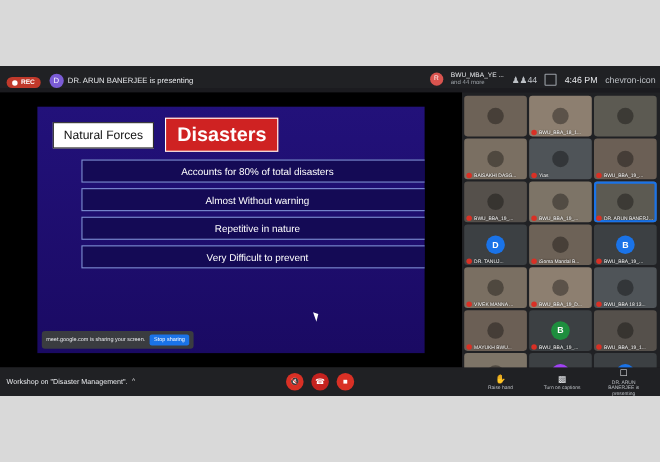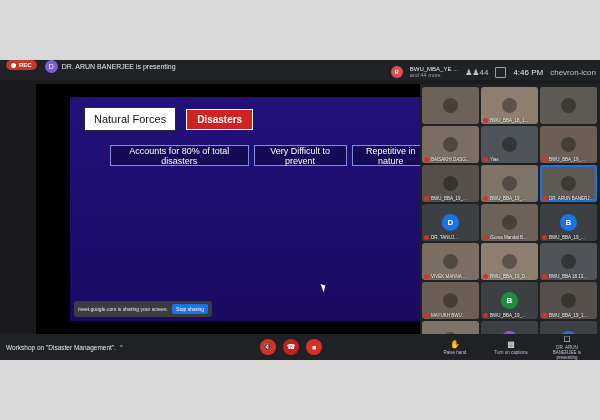--- a/index.html
+++ b/index.html
@@ -26,21 +26,21 @@
     overflow: hidden;
   }
   
   .topbar {
     position: absolute;
     left: 0; top: 0;
     width: 600px;
     height: 20px;
     background: #202124;
     display: flex;
-    align-items: flex-start;
+    align-items: flex-end;
   }
   .rec-pill {
     display: flex;
     align-items: center;
     gap: 3px;
     background: #c0392b;
     color: #fff;
     font-size: 6px;
     font-weight: bold;
     border-radius: 8px;
@@ -123,21 +123,20 @@
   .stage {
     position: absolute;
     left: 0;
     top: 24px;
     width: 420px;
     height: 250px;
     background: #000;
     display: flex;
     align-items: center;
     justify-content: center;
-    margin-left: 36px;
   }
   .slide {
     position: relative;
     width: 352px;
     height: 224px;
     background: #1c0f6b;
     background: linear-gradient(#22117a, #1a0a63);
     overflow: hidden;
   }
   .slide-head {
@@ -152,33 +151,33 @@
     background: #fff;
     color: #111;
     font-size: 11px;
     padding: 5px 9px;
     border: 1px solid #2b2b2b;
     white-space: nowrap;
   }
   .slide-head .ds {
     background: #cf2222;
     color: #fff;
-    font-size: 10px;
+    font-size: 18px;
     font-weight: bold;
     padding: 4px 10px;
     border: 1px solid #fff;
     white-space: nowrap;
   }
   .bullets {
     position: absolute;
     top: 48px;
     left: 16px;
     width: 320px;
     display: flex;
-    flex-direction: row;
+    flex-direction: column;
     gap: 5px;
     padding-left: 24px;
   }
   .bullet {
     height: 19px;
     background: #140a55;
     border: 1px solid #7f8fd8;
     color: #fff;
     font-size: 9px;
     display: flex;
@@ -394,22 +393,23 @@
     </div>
 
     <div class="stage">
       <div class="slide">
         <div class="slide-head">
           <div class="nf">Natural Forces</div>
           <div class="ds">Disasters</div>
         </div>
         <div class="bullets">
           <div class="bullet">Accounts for 80% of total disasters</div>
+          <div class="bullet">Almost Without warning</div>
+          <div class="bullet">Repetitive in nature</div>
           <div class="bullet">Very Difficult to prevent</div>
-          <div class="bullet">Repetitive in nature</div>
         </div>
         <div class="cursor"></div>
         <div class="share-bar">
           <span class="txt">meet.google.com is sharing your screen.</span>
           <span class="btn">Stop sharing</span>
         </div>
       </div>
     </div>
 
     <div class="rail">

